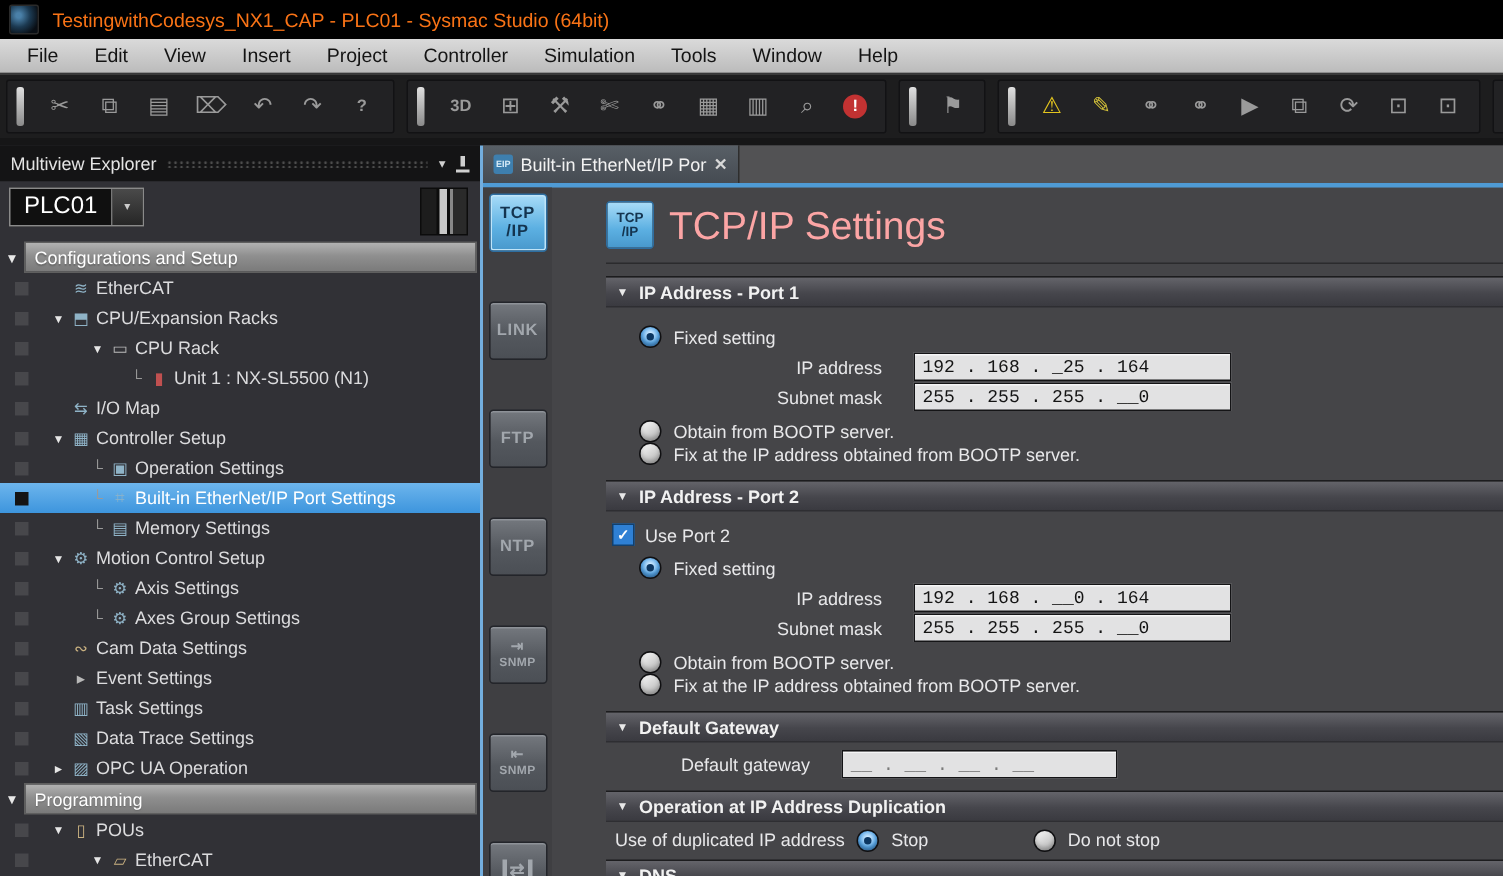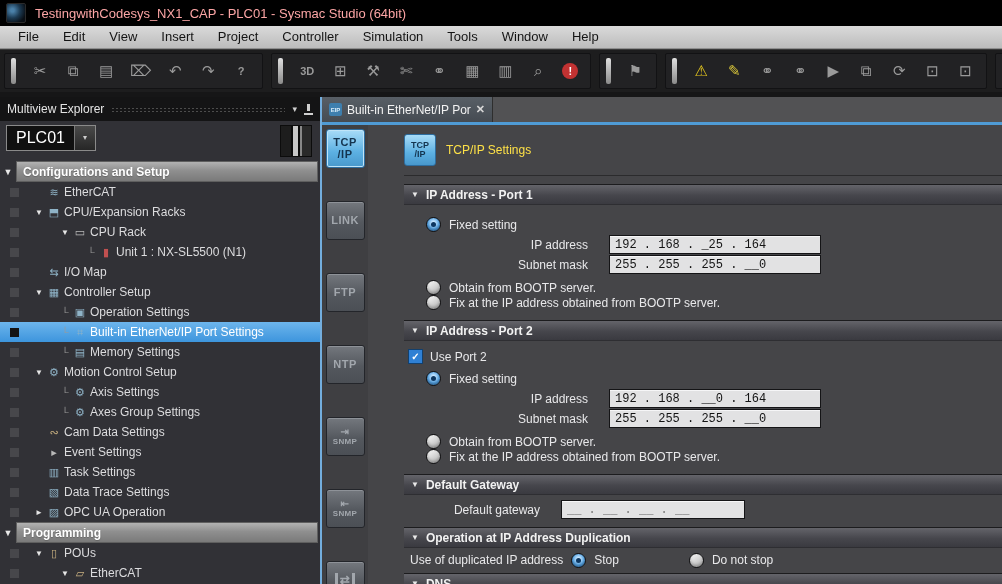--- a/index.html
+++ b/index.html
@@ -2,21 +2,21 @@
 <html><head>
 <meta charset="utf-8">
 <style>
   html,body{margin:0;padding:0}
   body{width:1002px;height:584px;overflow:hidden;background:#161617;
        font-family:"Liberation Sans",sans-serif;user-select:none}
   .window{width:1002px;height:584px;display:flex;flex-direction:column}
 
   
   .titlebar{height:26px;background:#000;display:flex;align-items:center;gap:9px;
-            padding-left:6px;color:#fca5a5;font-size:13px;flex:none}
+            padding-left:6px;color:#f97316;font-size:13px;flex:none}
   .app-icon{width:18px;height:18px;border-radius:2px;flex:none;
             background:radial-gradient(circle at 30% 35%,#4a80a8 10%,#1c3a52 45%,#090e14 80%);
             border:1px solid #2a2a2a}
 
   
   .menubar{height:22px;background:linear-gradient(#dadada,#bcbcbc);border-bottom:1px solid #8e8e8e;
            display:flex;align-items:center;padding-left:6px;font-size:13px;color:#141414;flex:none}
   .menu-item{padding:0 12px;line-height:22px;cursor:default}
 
   
@@ -57,21 +57,21 @@
           color:#ccc;font-size:8px;text-align:center;line-height:24px}
   .plc-graphic{width:30px;height:30px;background:#0c0c0c;display:flex;padding:1px}
   .pg-a{width:10px;background:#1d1d1d}
   .pg-dot{width:4px;height:4px;background:#d8a718;border-radius:1px;margin:3px auto 0}
   .pg-b{width:5px;background:#c8c8c8;margin-left:2px}
   .pg-c{flex:1;background:#2a2a2a;margin-left:2px;border-left:2px solid #888}
 
   .group-row{display:flex;align-items:center;height:19px;margin:1px 2px 1px 0}
   .group-caret{width:16px;text-align:center;color:#e8e8e8;font-size:9px;flex:none}
   .group-bar{flex:1;height:19px;background:linear-gradient(#b2b2b2,#8f8f8f 45%,#7a7a7a);
-             border:1px solid #5f5f5f;color:#fff;font-size:12px;font-weight:700;
+             border:1px solid #5f5f5f;color:#fff;font-size:12px;font-weight:400;
              display:flex;align-items:center;padding-left:6px;text-shadow:0 1px 1px #666}
 
   .trow{display:flex;align-items:center;height:20px;font-size:12px;color:#dcdcde;
         padding-left:10px;white-space:nowrap}
   .trow.sel{background:linear-gradient(#6db5ec,#3d95dd);color:#fff}
   .bullet{width:9px;height:9px;background:#47474b;margin-right:7px;flex:none}
   .trow.sel .bullet{background:#141414}
   .ind1{width:6px;flex:none}.ind2{width:32px;flex:none}.ind3{width:58px;flex:none}
   .slot{width:14px;flex:none;text-align:center}
   .texp{font-size:8px;color:#e6e6e6}
@@ -108,21 +108,21 @@
 
   .settings{flex:1;min-width:0;display:flex;flex-direction:column;padding-left:36px;
             color:#e8e8ea;font-size:12px}
   .title-row{height:50px;display:flex;align-items:center;gap:10px;
              border-bottom:1px solid #2b2b2d;margin-bottom:8px;flex:none}
   .title-icon{width:30px;height:30px;border-radius:3px;border:1px solid #2e6ea0;
               background:linear-gradient(#a8dcf8,#5cb0e2 60%,#4898cc);color:#14344f;
               font-weight:700;display:flex;flex-direction:column;align-items:center;
               justify-content:center;line-height:1;flex:none}
   .title-icon span{font-size:9px}
-  .page-title{font-size:12px;color:#fde047}
+  .page-title{font-size:26px;color:#fca5a5}
 
   .sec-header{height:19px;background:linear-gradient(#64646a,#46464c 55%,#3a3a40);
               border-top:1px solid #1c1c1e;border-bottom:1px solid #2e2e32;display:flex;
               align-items:center;gap:7px;padding-left:7px;color:#f2f2f2;font-size:12px;
               font-weight:700;flex:none}
   .sec-caret{font-size:8px;color:#e8e8e8;font-weight:400}
   .sec-body{flex:none}
   .sb-port{padding:11px 0 10px 0}
   .radio-row{display:flex;align-items:center;gap:8px;margin-left:22px;height:17px}
   .radio-row.first{margin-bottom:2px}

